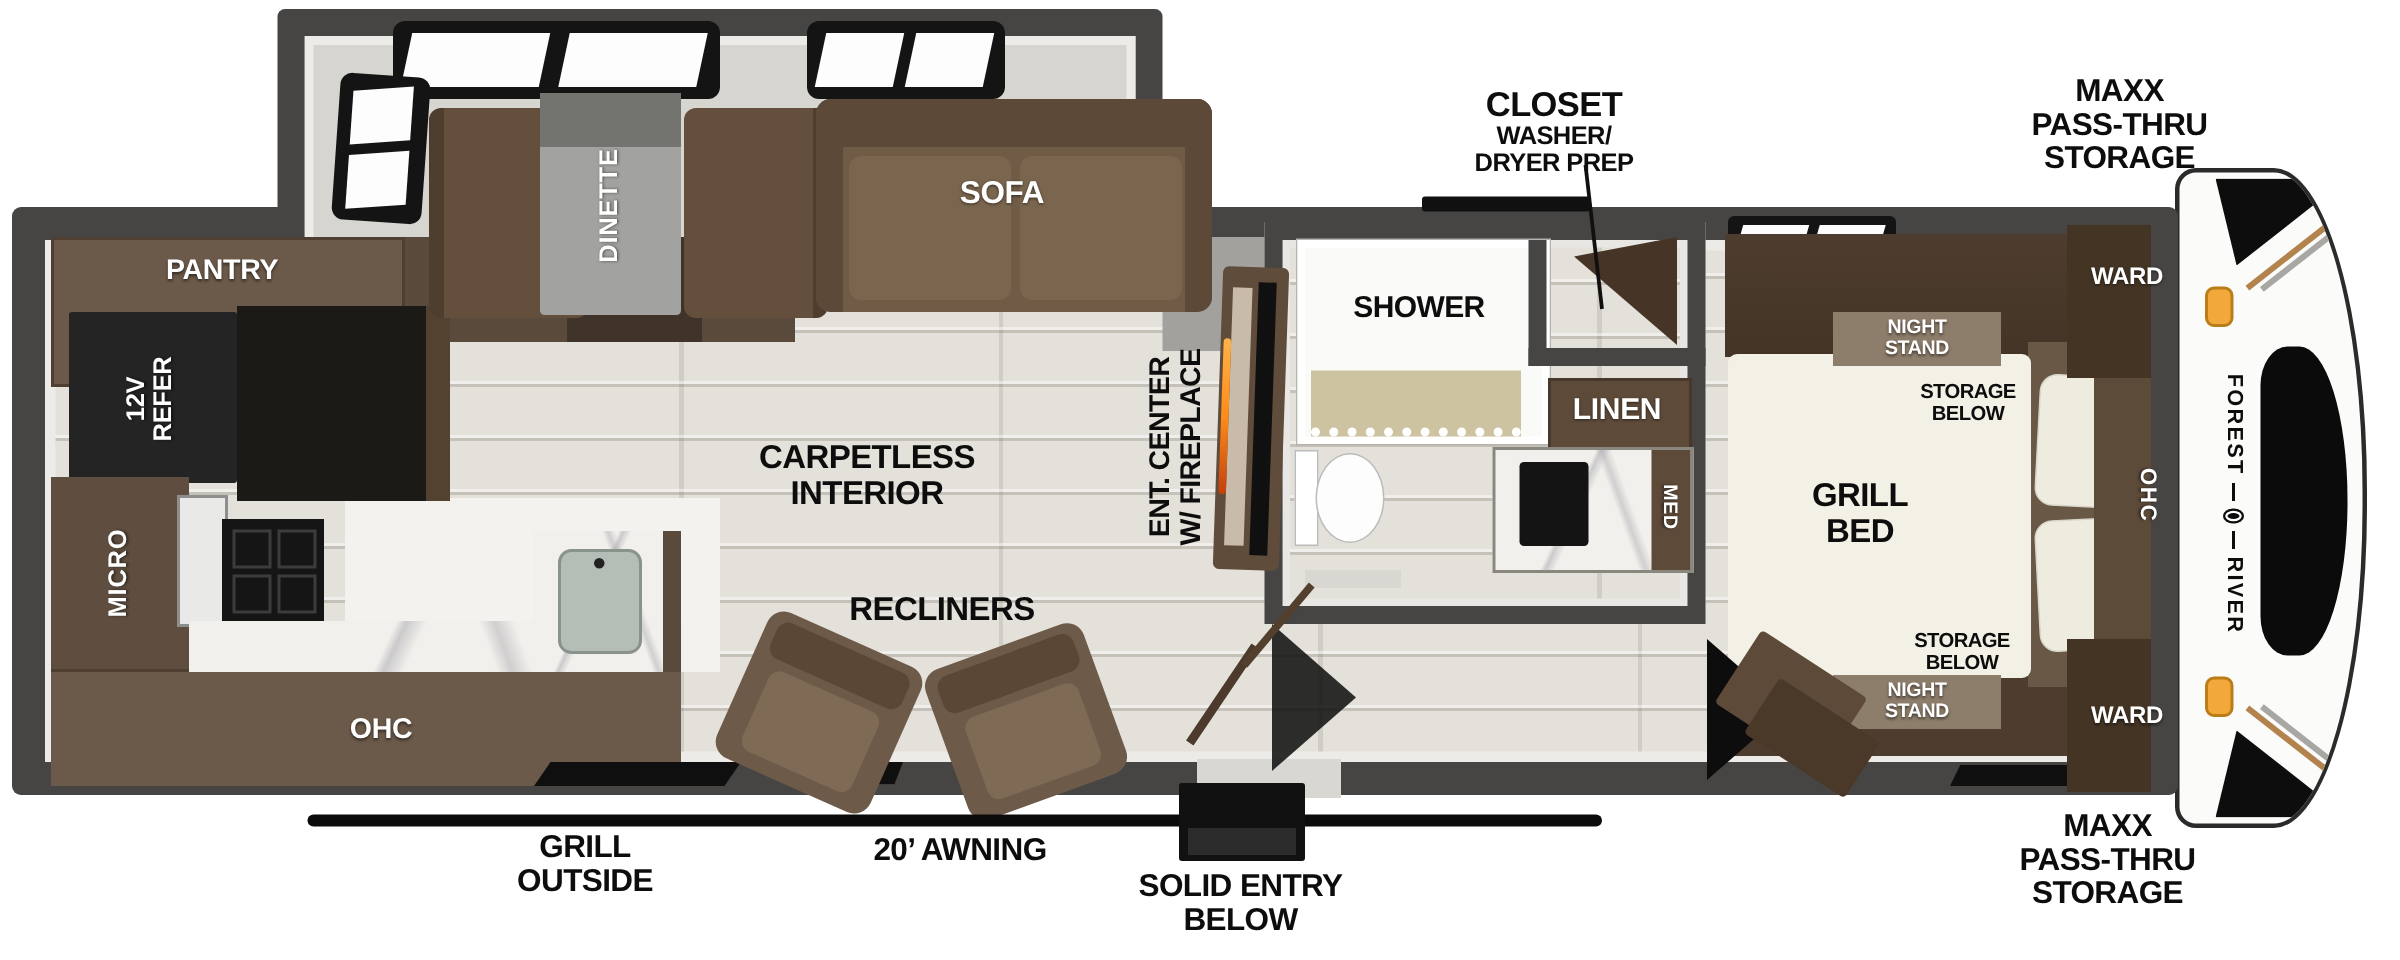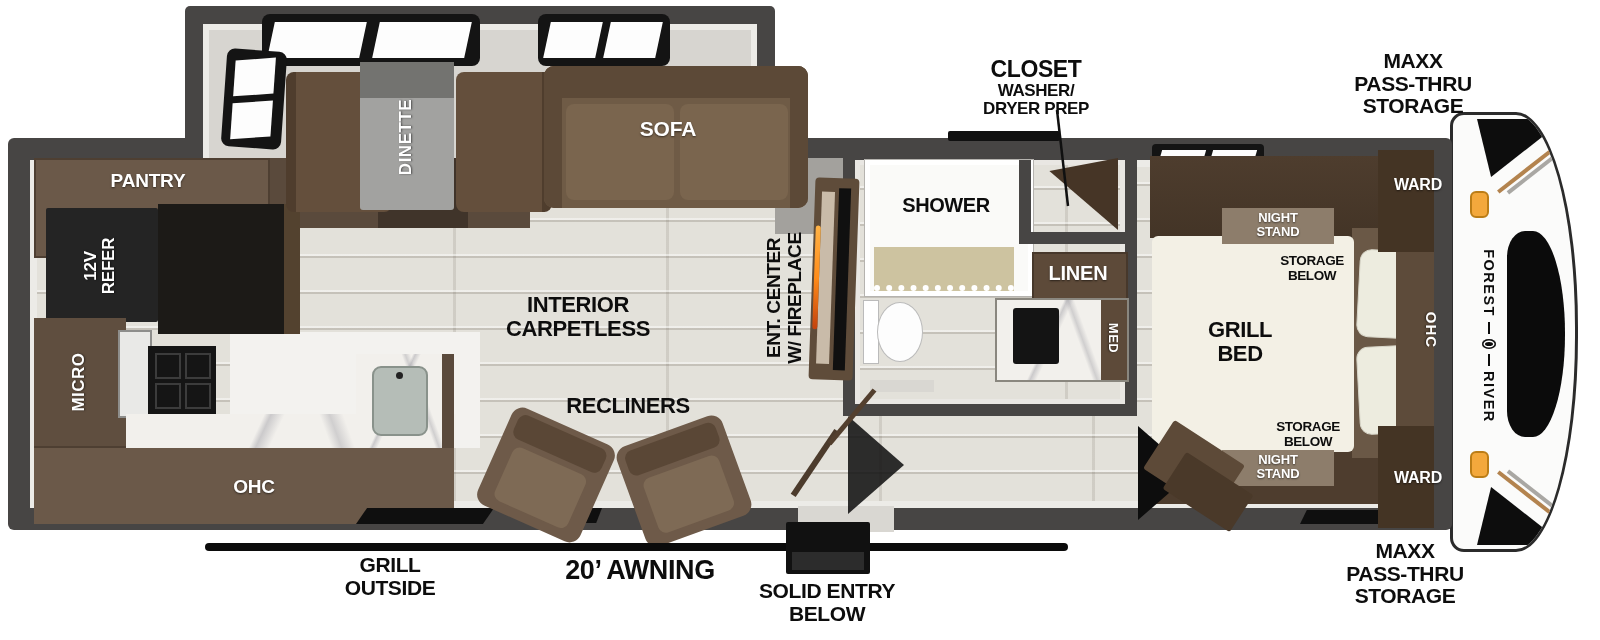--- a/index.html
+++ b/index.html
@@ -135,22 +135,22 @@
     <div class="abs" style="left:7px;top:14px;width:13px;height:172px;background:#c9bba9;"></div>
     <div class="abs" style="left:24px;top:10px;width:12px;height:182px;background:#101010;"></div>
     <div class="abs" style="left:2px;top:48px;width:5px;height:104px;background:linear-gradient(#ffb347,#ff8c1a,#c2410c);border-radius:3px;"></div>
   </div>
   <div class="abs rotL" style="left:696px;top:276px;width:180px;height:44px;z-index:7;">
     <div class="lbl" style="position:static;font-size:19px;">ENT. CENTER</div>
     <div class="lbl" style="position:static;font-size:19px;">W/ FIREPLACE</div>
   </div>
 
   <div class="abs" style="left:468px;top:293px;width:220px;z-index:7;">
+    <div class="lbl" style="position:static;font-size:22px;">CARPETLESS</div>
     <div class="lbl" style="position:static;font-size:22px;">INTERIOR</div>
-    <div class="lbl" style="position:static;font-size:22px;">CARPETLESS</div>
   </div>
   <div class="lbl" style="left:518px;top:394px;width:220px;font-size:22px;z-index:7;">RECLINERS</div>
 
   <div class="abs" style="left:490px;top:422px;width:112px;height:106px;background:#6e5a49;border-radius:12px;transform:rotate(24deg);z-index:5;">
     <div class="abs" style="left:8px;top:6px;width:96px;height:26px;background:#5a4736;border-radius:8px;"></div>
     <div class="abs" style="left:16px;top:38px;width:80px;height:58px;background:#7e6a55;border-radius:8px;"></div>
   </div>
   <div class="abs" style="left:628px;top:428px;width:112px;height:106px;background:#6e5a49;border-radius:12px;transform:rotate(-20deg);z-index:5;">
     <div class="abs" style="left:8px;top:6px;width:96px;height:26px;background:#5a4736;border-radius:8px;"></div>
     <div class="abs" style="left:16px;top:38px;width:80px;height:58px;background:#7e6a55;border-radius:8px;"></div>
@@ -268,19 +268,19 @@
 
   <div class="abs" style="left:205px;top:543px;width:863px;height:8px;background:#0b0b0b;border-radius:4px;z-index:8;"></div>
   <div class="abs" style="left:786px;top:522px;width:84px;height:52px;background:#111111;border-radius:2px;z-index:9;">
     <div class="abs" style="left:6px;bottom:4px;width:72px;height:18px;background:#2c2c2c;"></div>
   </div>
 
   <div class="abs" style="left:290px;top:554px;width:200px;z-index:8;">
     <div class="lbl" style="position:static;font-size:21px;">GRILL</div>
     <div class="lbl" style="position:static;font-size:21px;">OUTSIDE</div>
   </div>
-  <div class="lbl" style="left:540px;top:556px;width:200px;font-size:27px;z-index:8;">20’ AWNING</div>
+  <div class="lbl" style="left:540px;top:556px;width:200px;font-size:21px;z-index:8;">20’ AWNING</div>
   <div class="abs" style="left:727px;top:580px;width:200px;z-index:8;">
     <div class="lbl" style="position:static;font-size:21px;">SOLID ENTRY</div>
     <div class="lbl" style="position:static;font-size:21px;">BELOW</div>
   </div>
 
 </div>
 
 </body></html>

